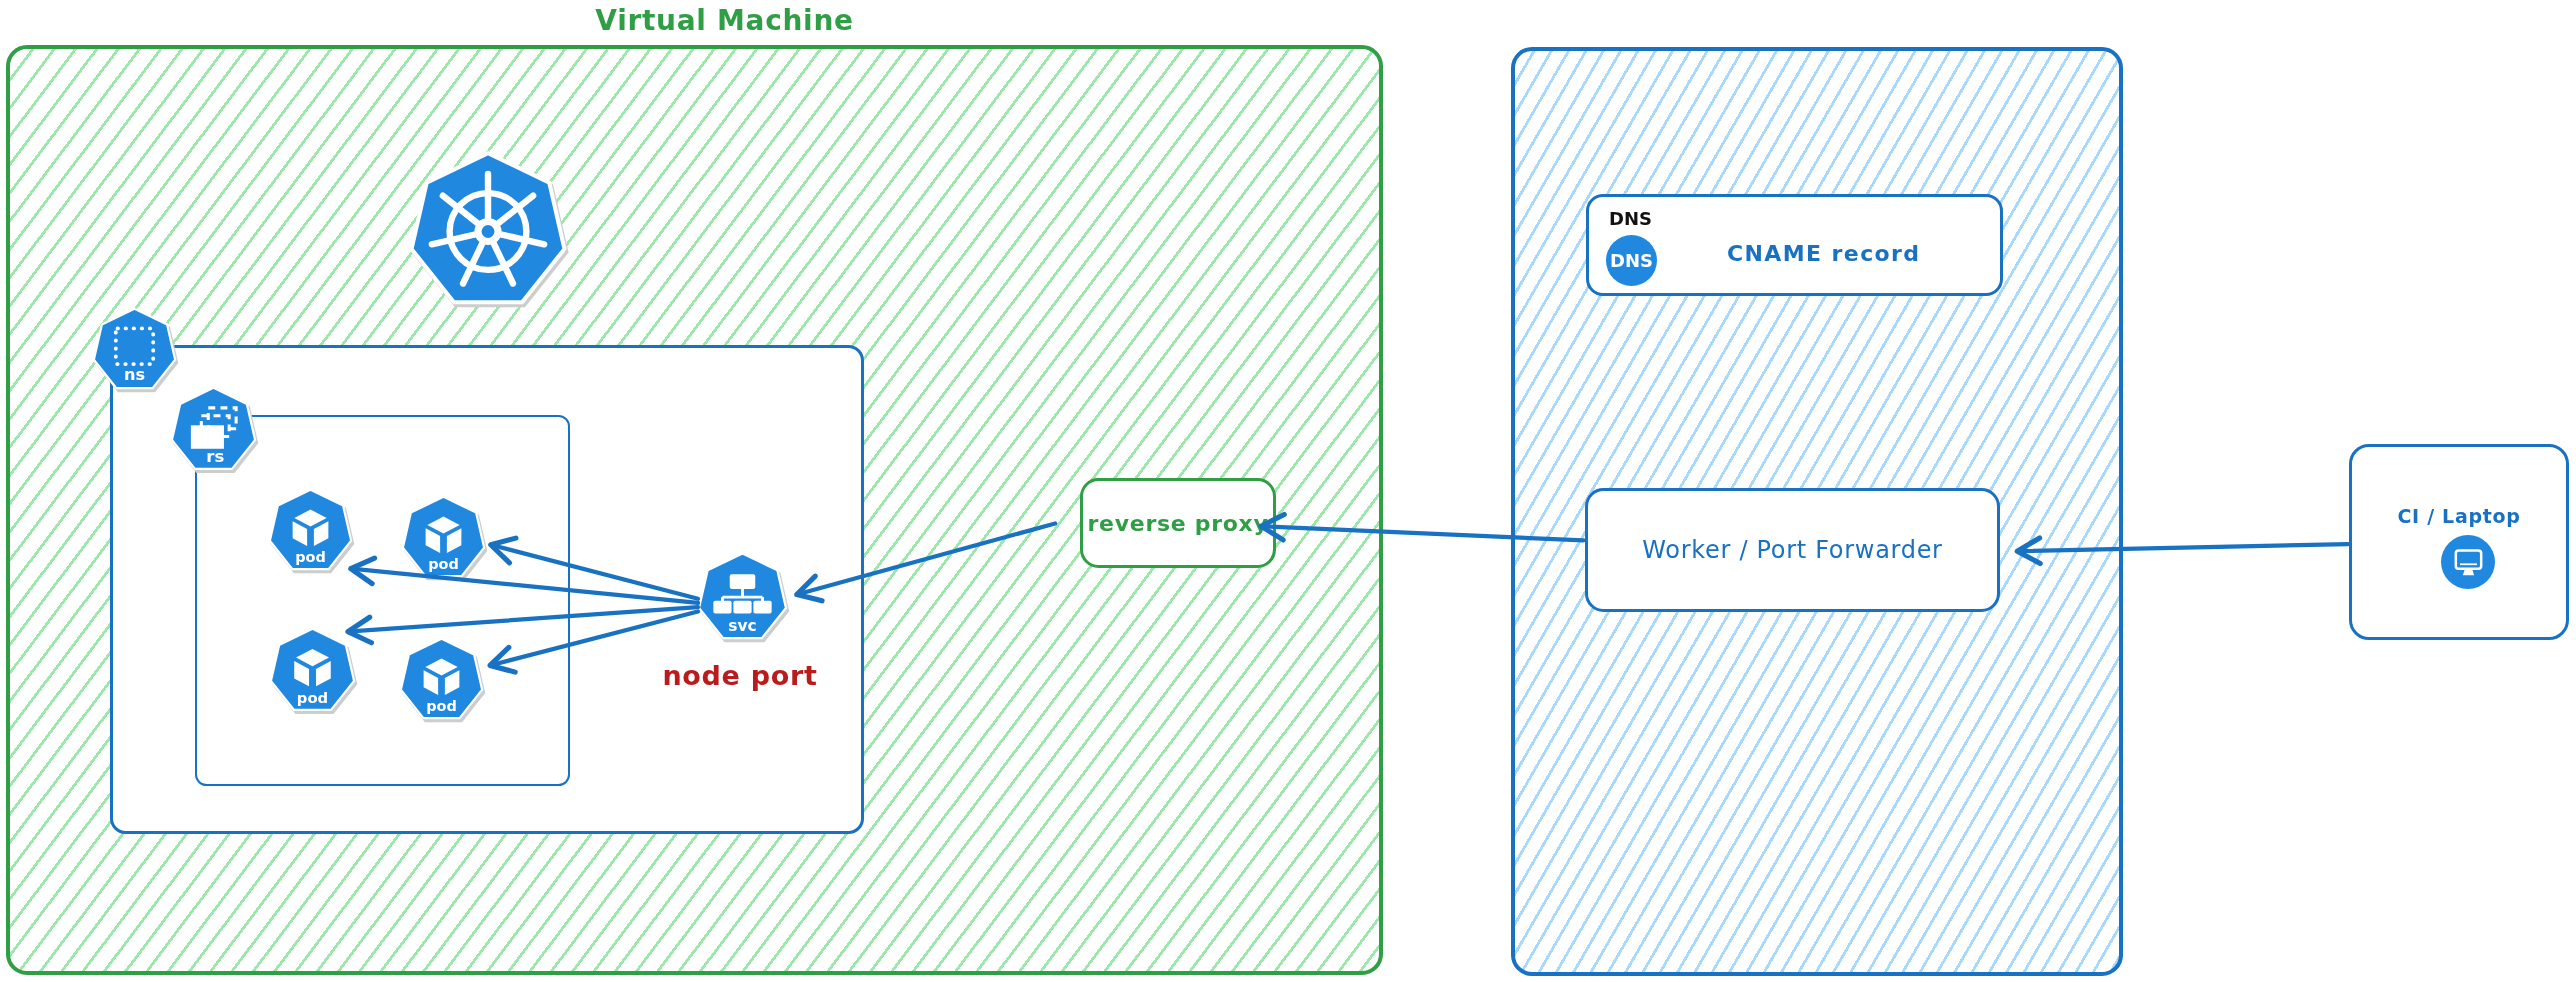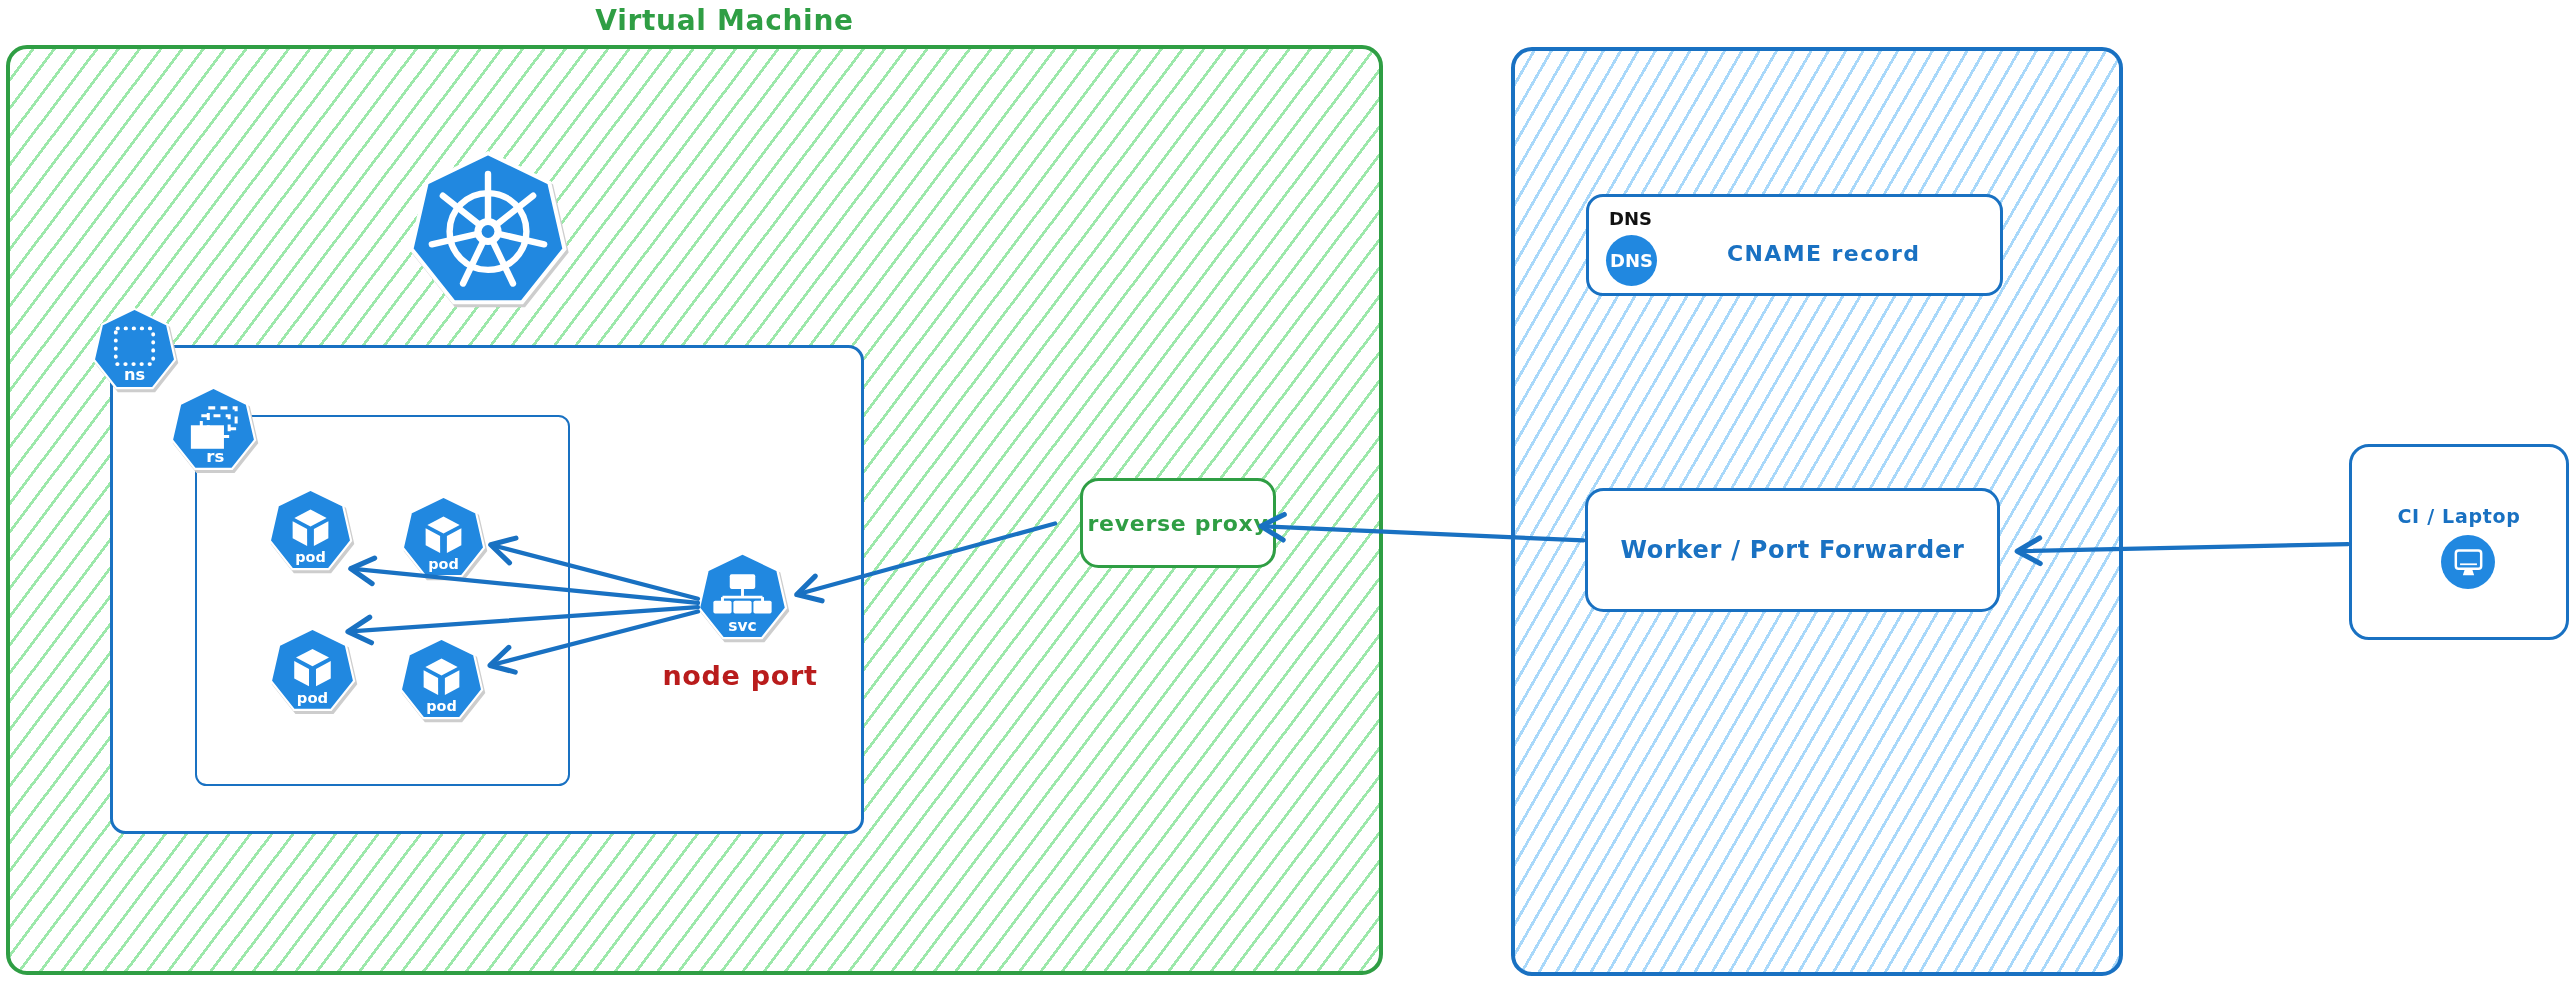--- a/index.html
+++ b/index.html
@@ -59,21 +59,21 @@
             border:3.6px solid #1971c2;border-radius:17px;padding-left:24px;}
   .dns-tag{position:absolute;left:20px;top:11.4px;font-size:18px;font-weight:700;color:#111111;}
   .dns-badge{position:absolute;left:17px;top:38px;width:51px;height:51px;border-radius:50%;
              background:#2188e0;display:flex;align-items:center;justify-content:center;
              color:#ffffff;font-size:18px;font-weight:700;}
   .cname-label{position:absolute;left:138px;top:44px;font-size:22px;font-weight:700;
                color:#1971c2;letter-spacing:1.4px;text-align:right;}
   .worker-card{left:1585px;top:488px;width:415px;height:124px;
                border:3.6px solid #1971c2;border-radius:18.5px;
                display:flex;align-items:center;justify-content:center;}
-  .worker-card .txt{color:#1971c2;font-size:24px;font-weight:700;letter-spacing:0.7px;}
+  .worker-card .txt{color:#1971c2;font-size:24px;font-weight:400;letter-spacing:0.7px;}
   .ci-card{left:2349px;top:444px;width:220px;height:196px;
            border:3.6px solid #1971c2;border-radius:20px;padding-left:8px;}
   .ci-label{position:absolute;left:0;right:0;top:58px;text-align:center;
             font-size:19px;font-weight:700;color:#1971c2;letter-spacing:0.7px;}
   .ci-circle{position:absolute;left:89px;top:88px;width:54px;height:54px;border-radius:50%;
              background:#2188e0;display:flex;align-items:center;justify-content:center;}
 
   
   .arrows{position:absolute;left:0;top:0;width:2576px;height:983px;z-index:6;pointer-events:none;}
 </style>

